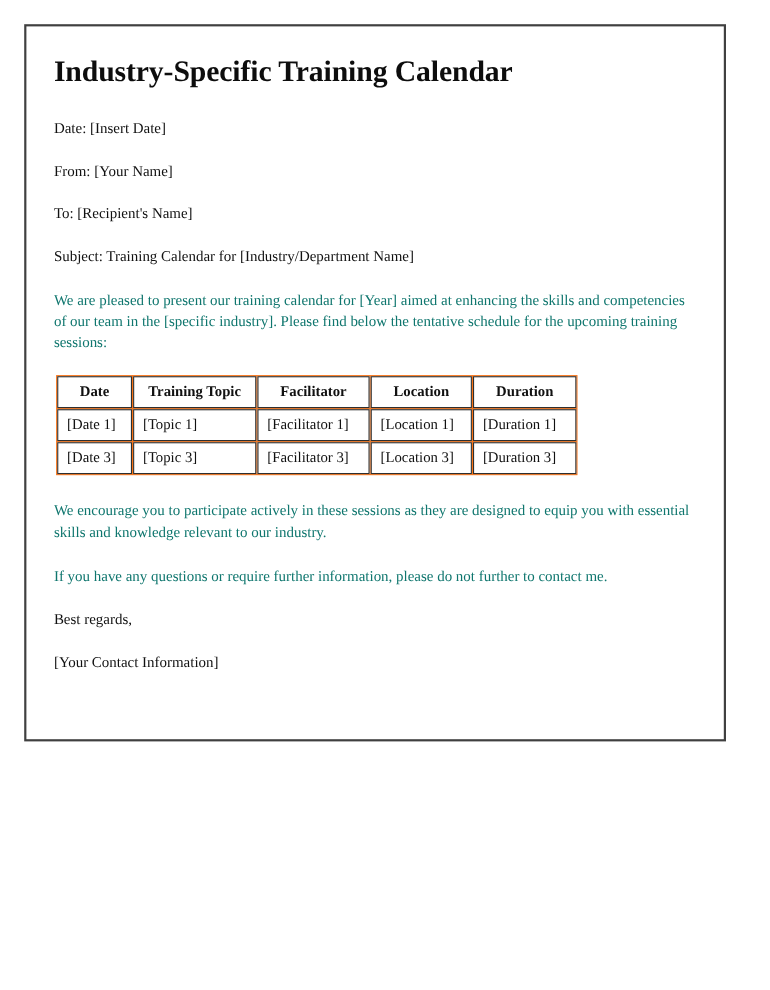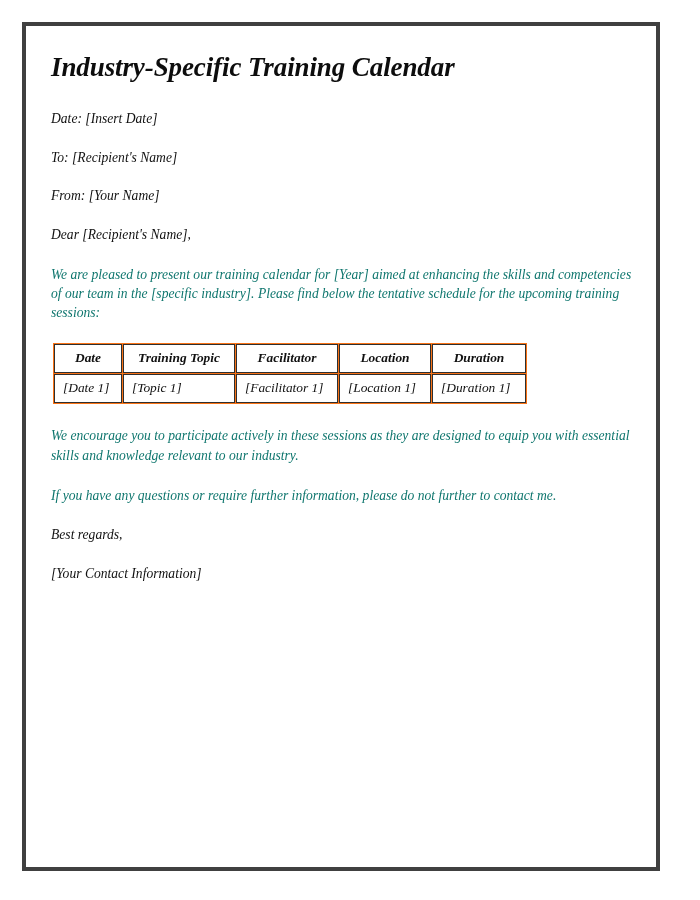--- a/index.html
+++ b/index.html
@@ -12,25 +12,24 @@
     height: 900px;
     font-family: "Liberation Serif", "DejaVu Serif", serif;
     color: #111111;
     overflow: hidden;
   }
   .page {
     position: absolute;
     left: 22px;
     top: 22px;
     width: 638px;
-    height: 849px;
-    border: 4px solid #404040;
+    height: 652px;
+    border: 2px solid #404040;
     background: #ffffff;
     box-sizing: border-box;
-    font-style: italic;
   }
   .page-inner {
     padding: 26px 24px 0 25px;
   }
   .doc-title {
     font-size: 27px;
     font-weight: bold;
     line-height: 1.18;
     margin: 0 0 26px 0;
     letter-spacing: -0.1px;
@@ -86,26 +85,26 @@
 </head>
 <body>
 
 <div class="page">
   <div class="page-inner">
 
     <h1 class="doc-title">Industry-Specific Training Calendar</h1>
 
     <p class="meta-line">Date: [Insert Date]</p>
 
+    <p class="meta-line">From: [Your Name]</p>
+
     <p class="meta-line">To: [Recipient's Name]</p>
 
-    <p class="meta-line">From: [Your Name]</p>
+    <p class="meta-line">Subject: Training Calendar for [Industry/Department Name]</p>
 
-
-    <p class="meta-line">Dear [Recipient's Name],</p>
 
     <p class="para body-block">We are pleased to present our training calendar for [Year] aimed at enhancing the skills and competencies of our team in the [specific industry]. Please find below the tentative schedule for the upcoming training sessions:</p>
 
     <table class="cal-table">
       <thead>
         <tr>
           <th class="col-date">Date</th>
           <th class="col-topic">Training Topic</th>
           <th class="col-fac">Facilitator</th>
           <th class="col-loc">Location</th>
@@ -113,20 +112,27 @@
         </tr>
       </thead>
       <tbody>
         <tr>
           <td>[Date 1]</td>
           <td>[Topic 1]</td>
           <td>[Facilitator 1]</td>
           <td>[Location 1]</td>
           <td>[Duration 1]</td>
         </tr>
+        <tr>
+          <td>[Date 3]</td>
+          <td>[Topic 3]</td>
+          <td>[Facilitator 3]</td>
+          <td>[Location 3]</td>
+          <td>[Duration 3]</td>
+        </tr>
       </tbody>
     </table>
 
     <p class="para body-block">We encourage you to participate actively in these sessions as they are designed to equip you with essential skills and knowledge relevant to our industry.</p>
 
     <p class="para body-block">If you have any questions or require further information, please do not further to contact me.</p>
 
     <p class="sig-line">Best regards,</p>
 
 

